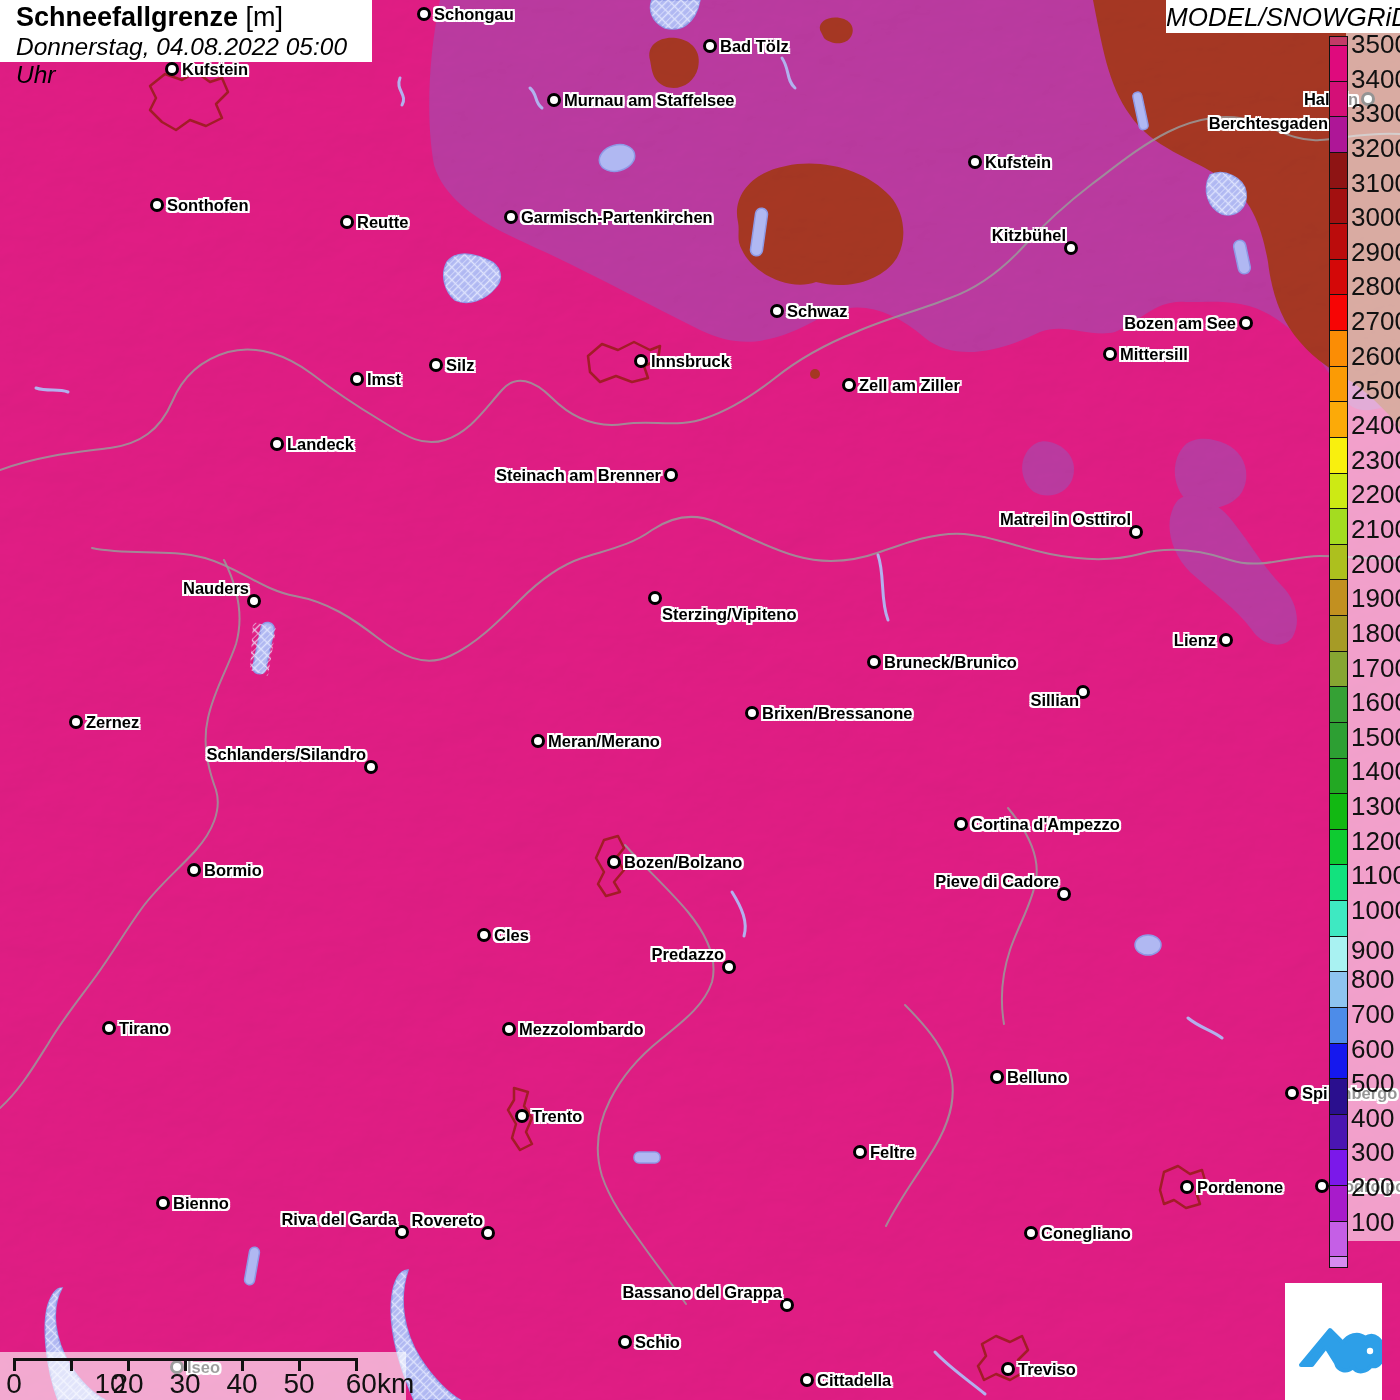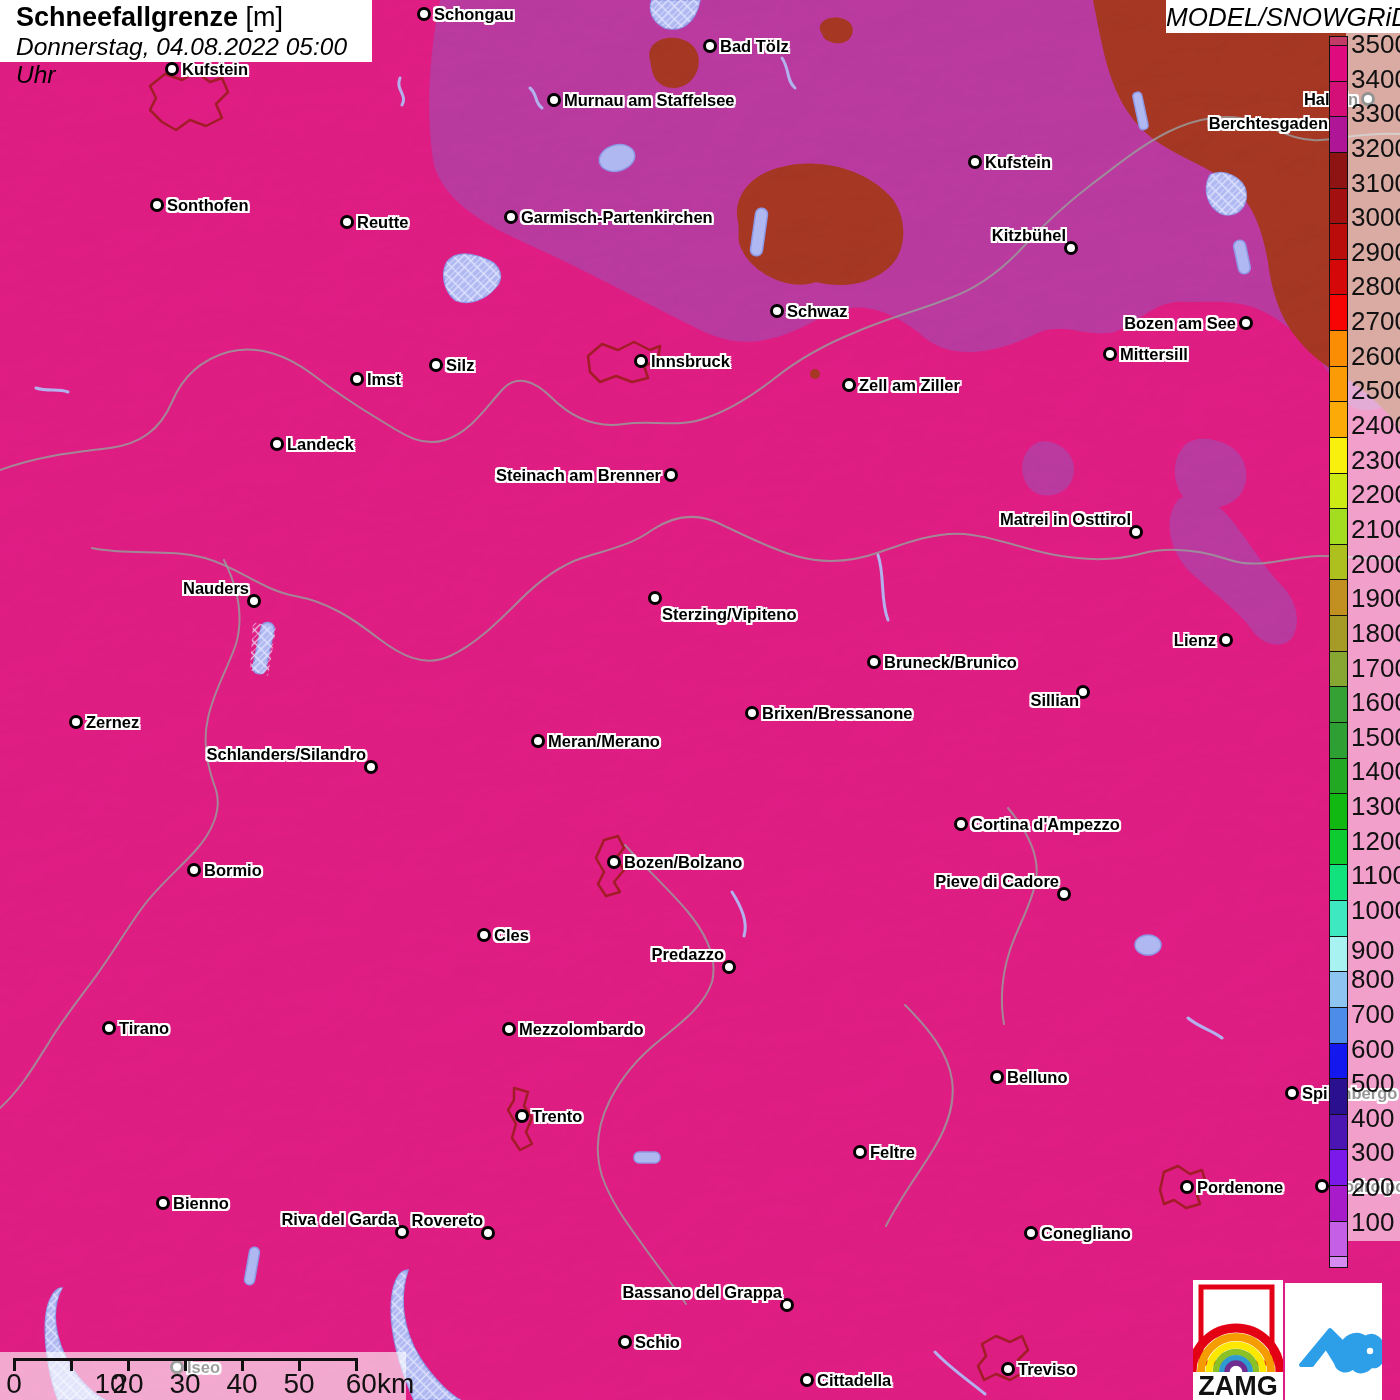--- a/index.html
+++ b/index.html
@@ -479,35 +479,20 @@
       <span class="t-name">Schneefallgrenze</span>
       <span class="t-unit">[m]</span>
     </div>
     <div class="title-line2">Donnerstag, 04.08.2022 05:00 Uhr</div>
   </div>
 
   <div class="model-box">
     <span>MODEL/SNOWGRiD</span>
   </div>
 
-  <div class="zamg-box">
-    <svg width="90" height="120" viewBox="0 0 90 120">
-      <rect x="8" y="7" width="71" height="76" fill="none" stroke="#e30015" stroke-width="5"></rect>
-      <g fill="none" stroke-linecap="butt">
-        <path d="M -1,92 A 44,44 0 0 1 87,92" stroke="#e30015" stroke-width="9"></path>
-        <path d="M 8,92 A 35,35 0 0 1 78,92" stroke="#f59c00" stroke-width="8"></path>
-        <path d="M 16,92 A 27,27 0 0 1 70,92" stroke="#ffe800" stroke-width="7"></path>
-        <path d="M 23,92 A 20,20 0 0 1 63,92" stroke="#8bc125" stroke-width="6.5"></path>
-        <path d="M 29,92 A 14,14 0 0 1 57,92" stroke="#2e9ad0" stroke-width="6"></path>
-        <path d="M 34,92 A 9,9 0 0 1 52,92" stroke="#6f2c91" stroke-width="5.5"></path>
-      </g>
-      <rect x="0" y="92" width="90" height="28" fill="#ffffff"></rect>
-      <text x="45" y="115" text-anchor="middle" font-family="Liberation Sans, sans-serif" font-size="27" font-weight="bold" fill="#111">ZAMG</text>
-    </svg>
-  </div>
 
   <div class="bergfex-box">
     <svg width="97" height="117" viewBox="0 0 97 117">
       <path fill="#2d9fe8" stroke="#2d9fe8" stroke-width="4" stroke-linejoin="round" d="M 16,82
         L 45,47
         L 58,60
         C 63,52 73,49 80,55
         C 89,49 99,57 96,67
         C 101,75 94,85 86,83
         C 82,89 72,91 68,84

